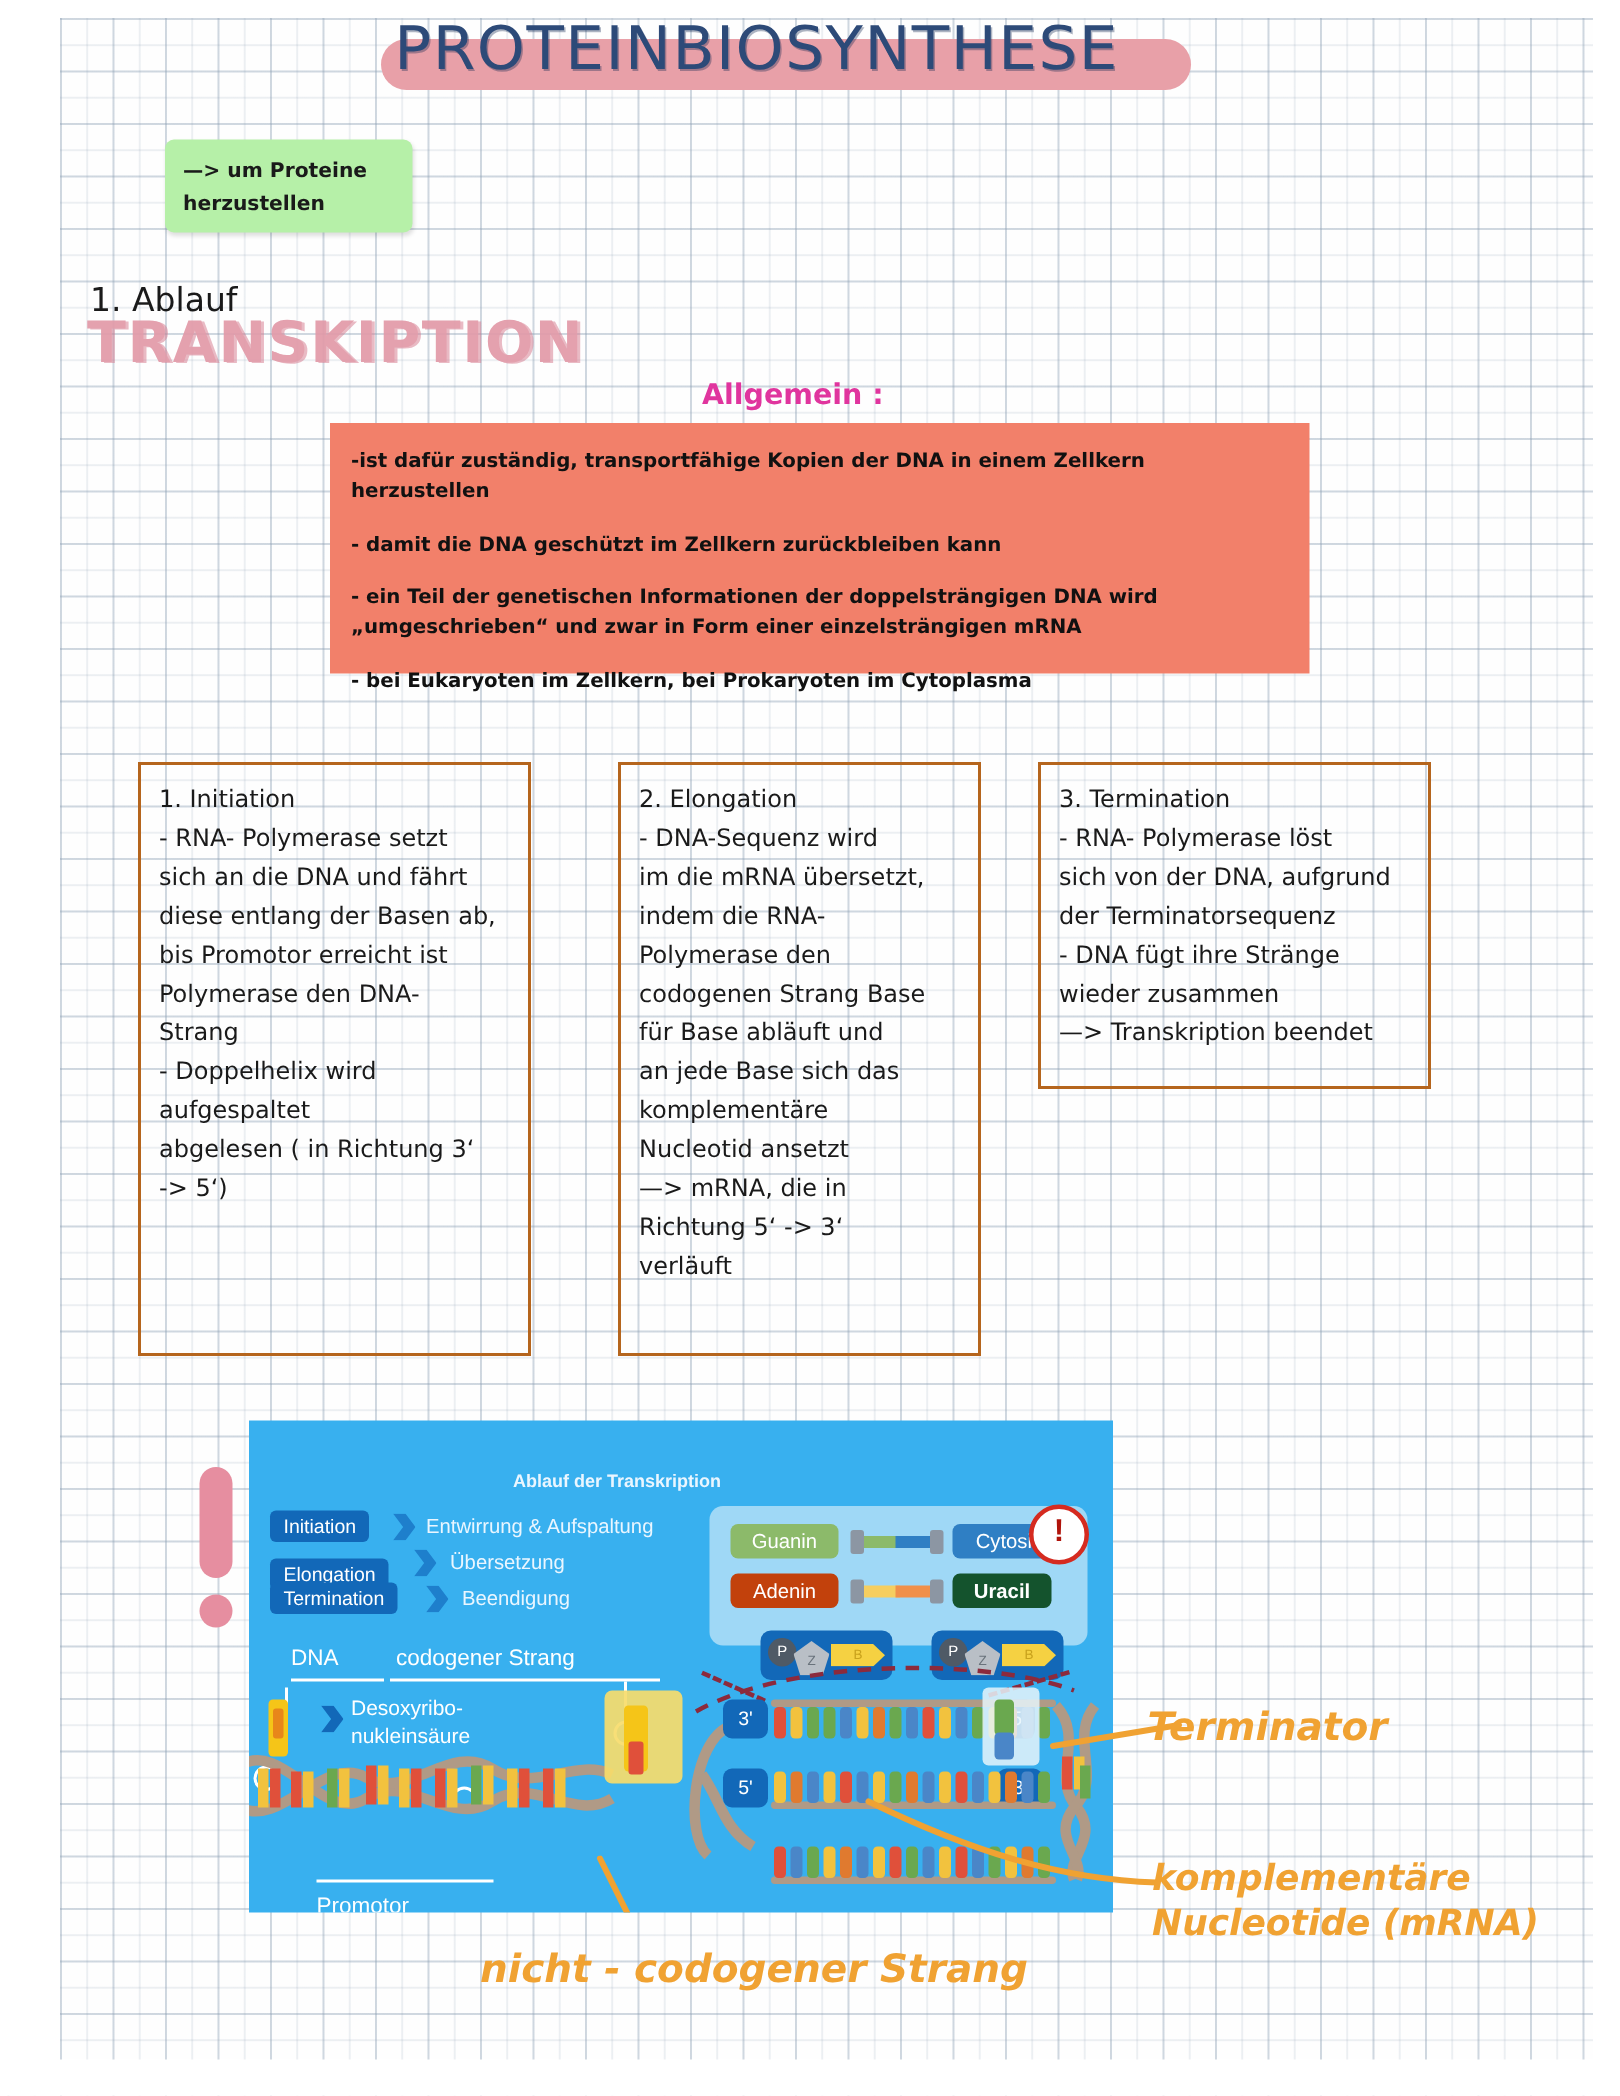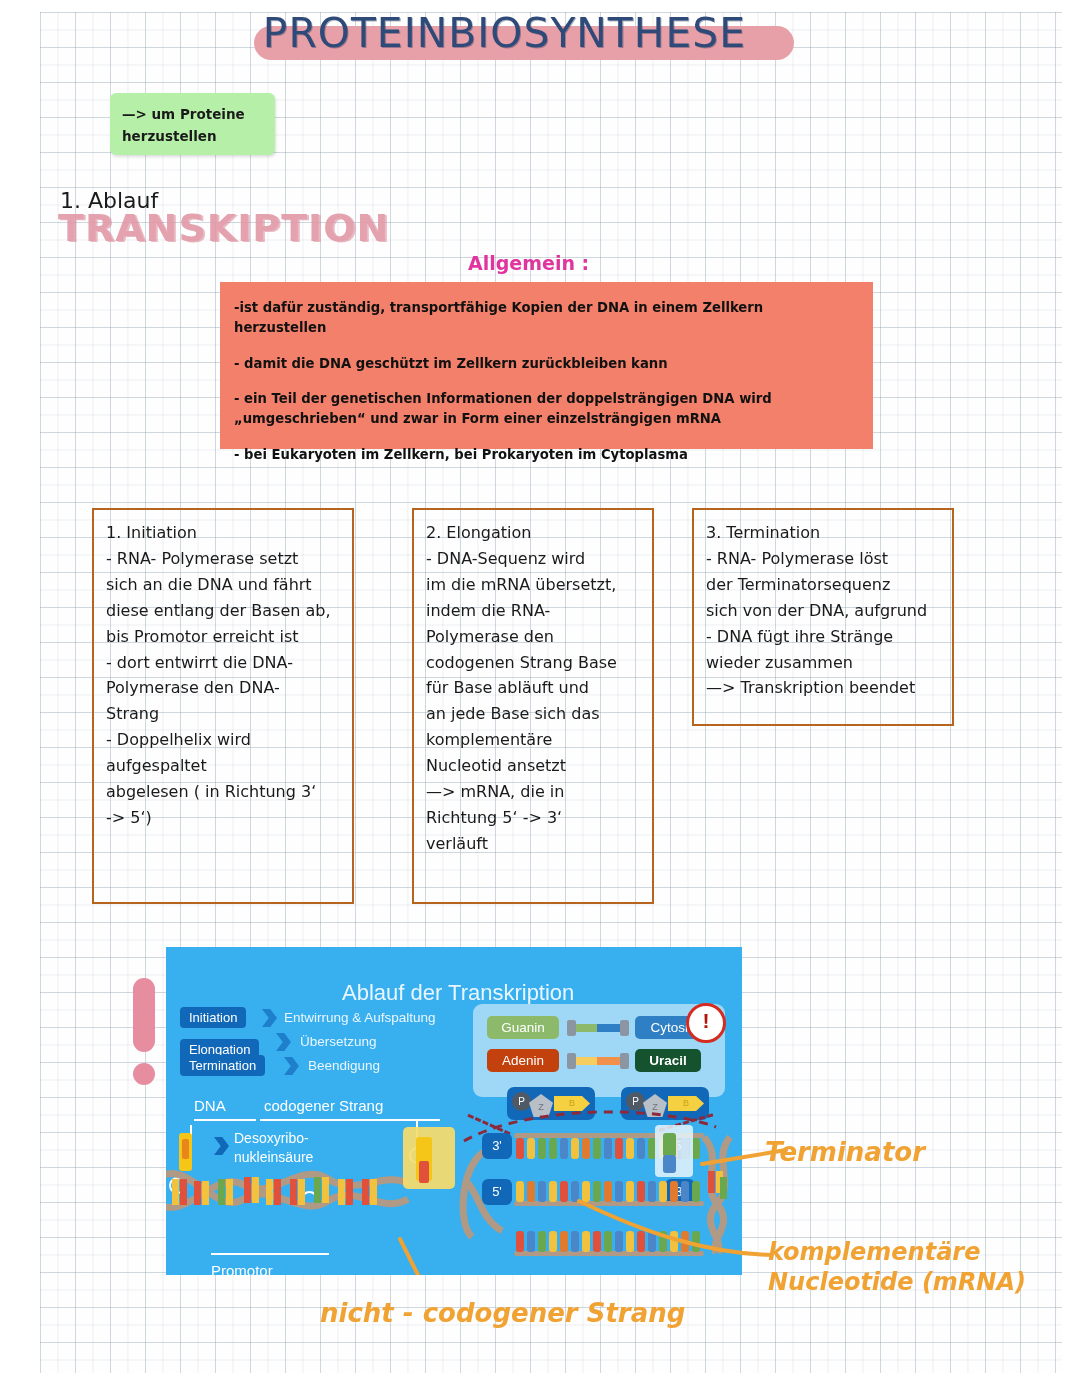--- a/index.html
+++ b/index.html
@@ -107,21 +107,21 @@
   #box2{left:412px;top:508px;width:242px;height:396px;}
   #box3{left:692px;top:508px;width:262px;height:218px;}
 
   
   #diagram{
     position:absolute;left:166px;top:947px;width:576px;height:328px;
     background:#38b0ef;overflow:hidden;
   }
   #diag-title{
     position:absolute;left:176px;top:33px;
-    font-size:22px;color:#eaf6ff;font-weight:400;
+    font-size:12px;color:#eaf6ff;font-weight:700;
     font-family:"Liberation Sans", sans-serif;
   }
   .stepchip{
     position:absolute;height:21px;background:#1268b8;border-radius:4px;
     color:#fff;font-size:13px;line-height:21px;padding:0 9px;
     font-family:"Liberation Sans", sans-serif;white-space:nowrap;
   }
   .steparrow{
     position:absolute;width:15px;height:18px;
     background:#1e7fcc;
@@ -244,21 +244,20 @@
   <p>- ein Teil der genetischen Informationen der doppelsträngigen DNA wird „umgeschrieben“ und zwar in Form einer einzelsträngigen mRNA</p>
   <p>- bei Eukaryoten im Zellkern, bei Prokaryoten im Cytoplasma</p>
 </div>
 
 <div class="obox" id="box1">
   <div class="line">1. Initiation</div>
   <div class="line">- RNA- Polymerase setzt</div>
   <div class="line">sich an die DNA und fährt</div>
   <div class="line">diese entlang der Basen ab,</div>
   <div class="line">bis Promotor erreicht ist</div>
-  <div class="line">- dort entwirrt die DNA-</div>
   <div class="line">Polymerase den DNA-</div>
   <div class="line">Strang</div>
   <div class="line">- Doppelhelix wird</div>
   <div class="line">aufgespaltet</div>
   <div class="line">abgelesen ( in Richtung 3‘</div>
   <div class="line">-&gt; 5‘)</div>
 </div>
 
 <div class="obox" id="box2">
   <div class="line">2. Elongation</div>
@@ -272,22 +271,22 @@
   <div class="line">komplementäre</div>
   <div class="line">Nucleotid ansetzt</div>
   <div class="line">—&gt; mRNA, die in</div>
   <div class="line">Richtung 5‘ -&gt; 3‘</div>
   <div class="line">verläuft</div>
 </div>
 
 <div class="obox" id="box3">
   <div class="line">3. Termination</div>
   <div class="line">- RNA- Polymerase löst</div>
+  <div class="line">sich von der DNA, aufgrund</div>
   <div class="line">der Terminatorsequenz</div>
-  <div class="line">sich von der DNA, aufgrund</div>
   <div class="line">- DNA fügt ihre Stränge</div>
   <div class="line">wieder zusammen</div>
   <div class="line">—&gt; Transkription beendet</div>
 </div>
 
 <div id="pinkbang">
   <div class="bar"></div>
   <div class="dot"></div>
 </div>
 

